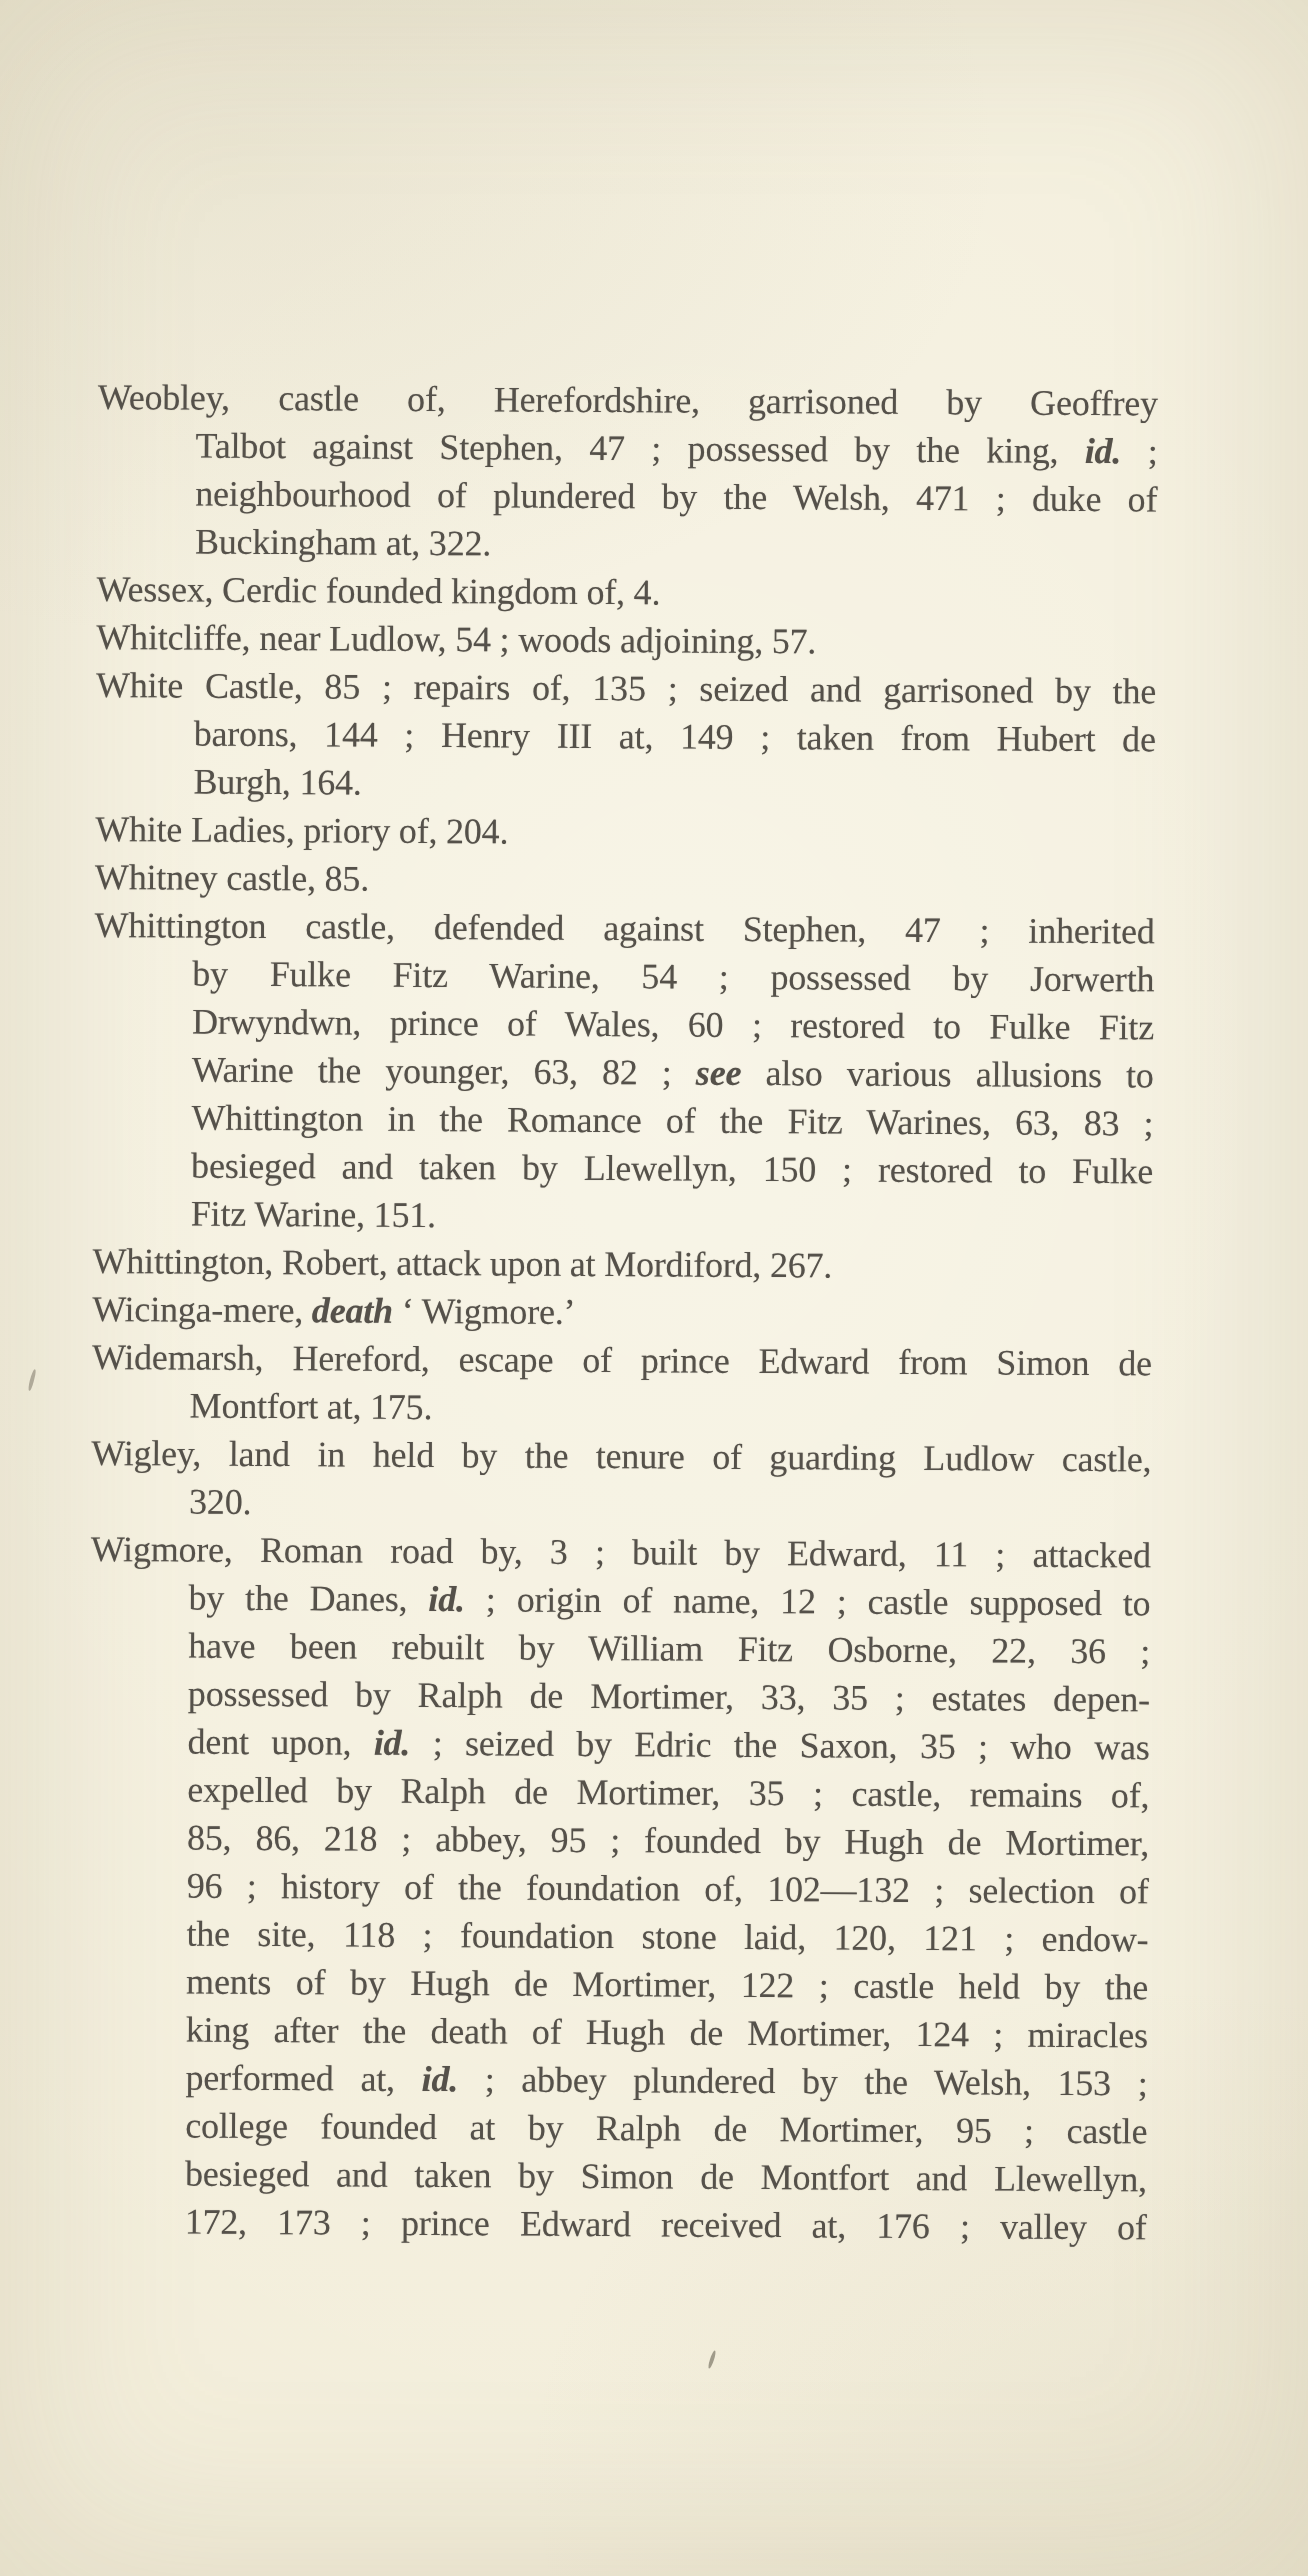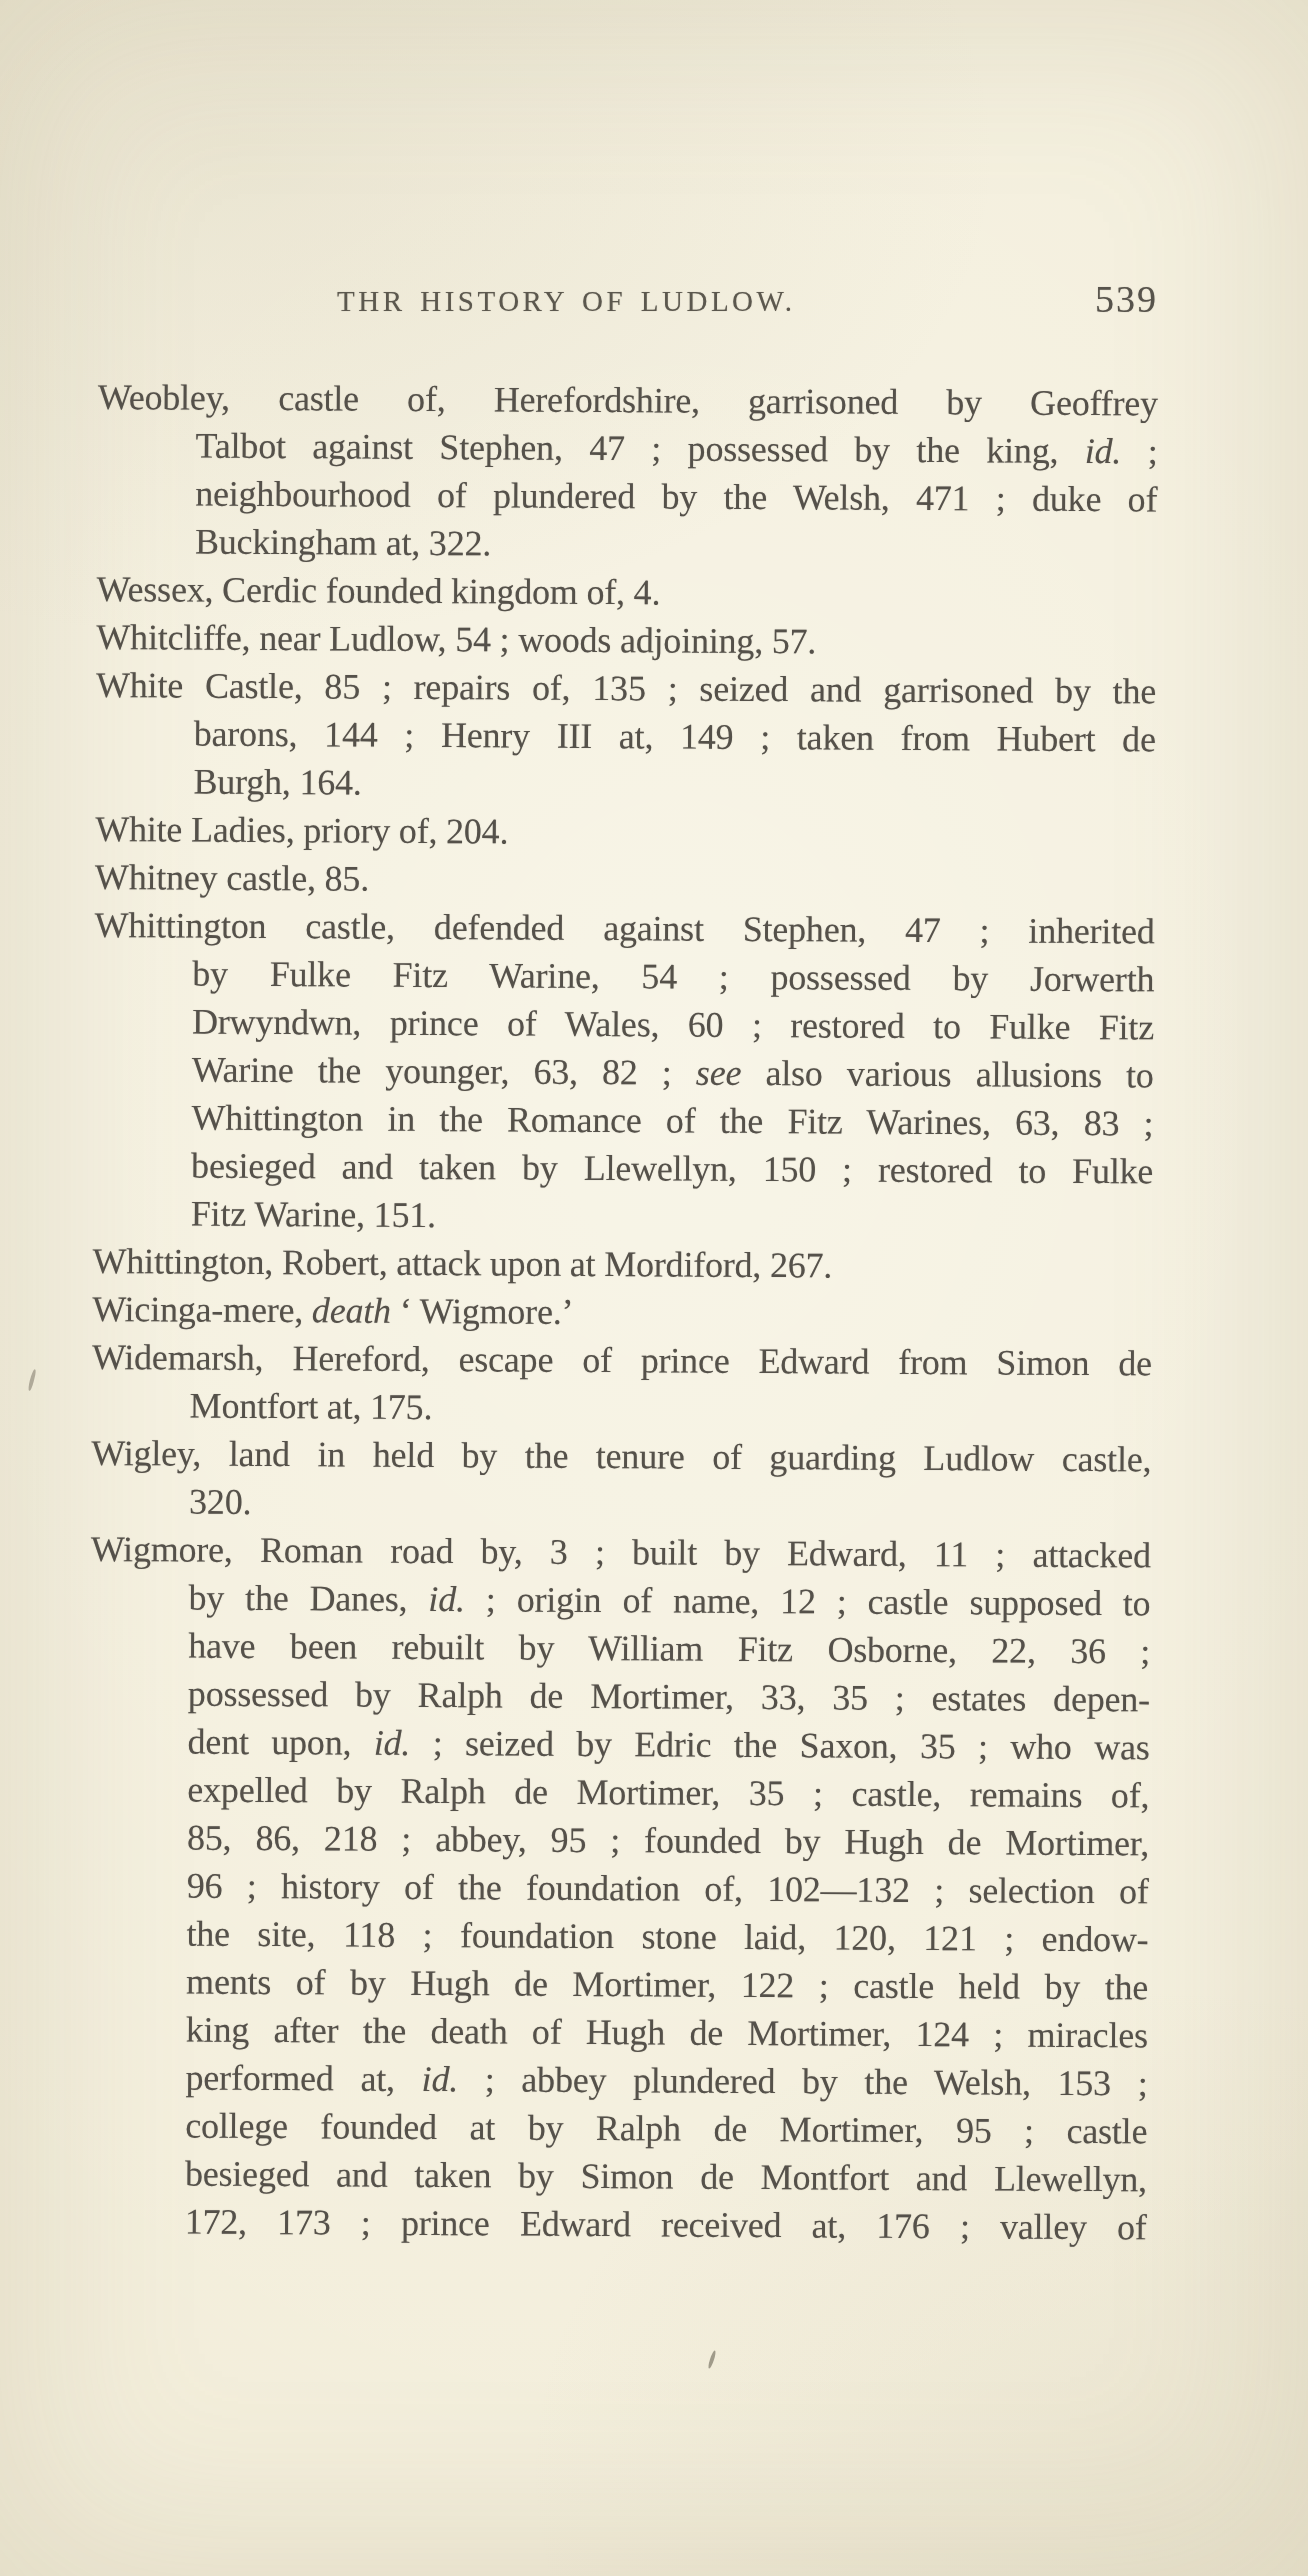--- a/index.html
+++ b/index.html
@@ -44,42 +44,38 @@
     text-shadow: 0 0 1px rgba(85,81,74,0.40);
   }
   .entry { margin: 0; }
   .line {
     height: 48px; line-height: 48px;
     text-align: justify;
     white-space: normal;
   }
   .line.j  { text-align-last: justify; }
   .line.cont { padding-left: 98px; }
-  .it { font-style: italic; }
+  .it { font-style: italic; font-weight: bold; }
   .ink-mark { position: absolute; background: #7d7768; opacity: 0.75; }
   .ink-mark.margin-left {
     left: 30px; top: 1369px; width: 4px; height: 22px;
     border-radius: 60% 40% 50% 50%; transform: rotate(14deg);
     opacity: 0.55;
   }
   .ink-mark.bottom {
     left: 710px; top: 2350px; width: 4px; height: 19px;
     border-radius: 50%; transform: rotate(18deg);
     opacity: 0.7;
   }
 </style>
 </head>
 <body>
 
 <div class="page">
 
-  <div class="running-header">
-    <div class="running-title">THR HISTORY OF LUDLOW.</div>
-    <div class="folio">539</div>
-  </div>
 
   <div class="text-block" id="entries">
       <div class="entry">
         <div class="line j"><span>Weobley, castle of, Herefordshire, garrisoned by Geoffrey</span></div>
         <div class="line cont j"><span>Talbot against Stephen, 47 ; possessed by the king, </span><span class="it">id.</span><span> ;</span></div>
         <div class="line cont j"><span>neighbourhood of plundered by the Welsh, 471 ; duke of</span></div>
         <div class="line cont"><span>Buckingham at, 322.</span></div>
       </div>
       <div class="entry">
         <div class="line"><span>Wessex, Cerdic founded kingdom of, 4.</span></div>

